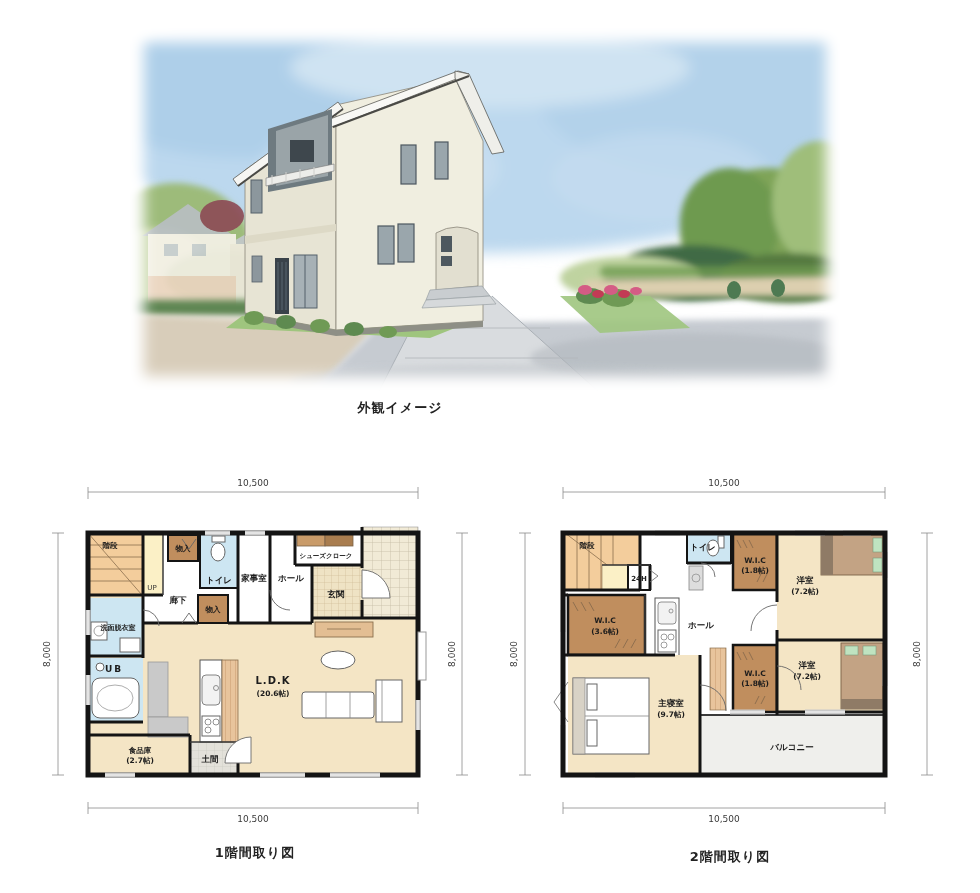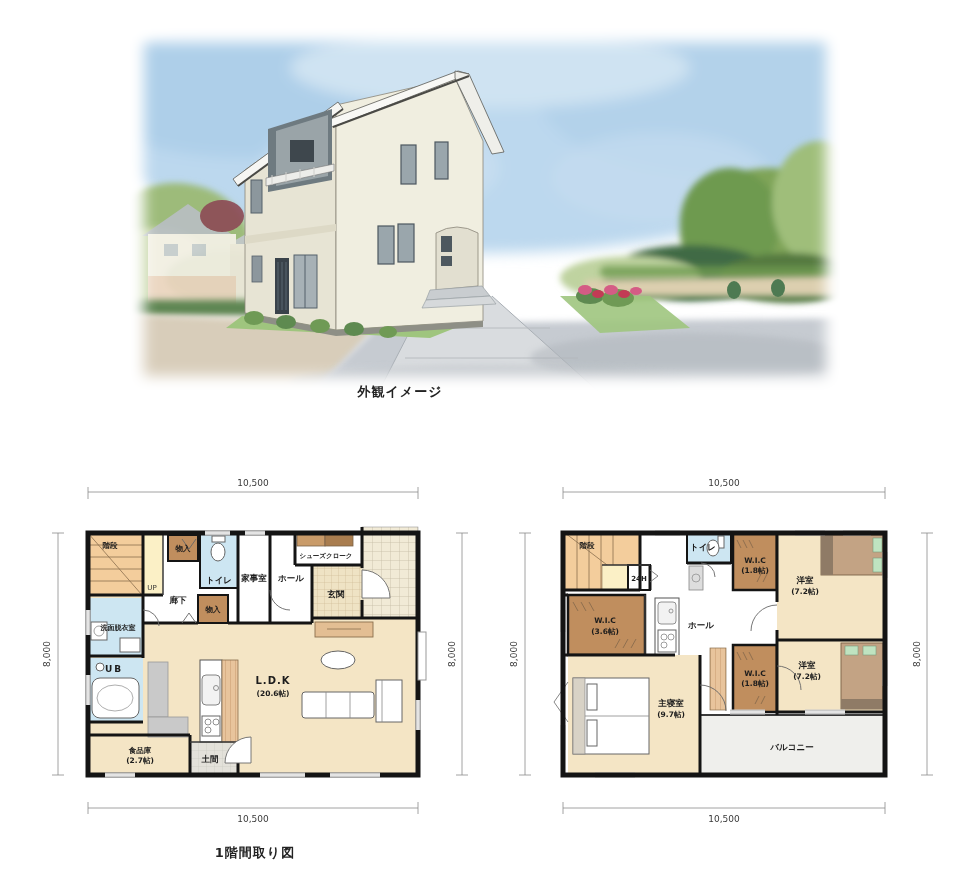--- a/index.html
+++ b/index.html
@@ -1,20 +1,20 @@
 <!DOCTYPE html>
 <html><head>
 <meta charset="utf-8">
 <style>
   html,body{margin:0;padding:0;background:#ffffff;}
   body{font-family:"DejaVu Sans","Liberation Sans",sans-serif;}
   #page{position:relative;width:980px;height:893px;background:#fff;overflow:hidden;}
   .abs{position:absolute;}
   .caption{font-size:13px;font-weight:bold;color:#222;letter-spacing:1px;text-align:center;}
-  #ext-caption{left:0;top:383px;width:800px;}
+  #ext-caption{left:0;top:399px;width:800px;}
   #f1-caption{left:30px;top:844px;width:450px;}
   #f2-caption{left:505px;top:848px;width:450px;}
   svg text{font-family:"DejaVu Sans","Liberation Sans",sans-serif;}
   .room-label{font-size:8.5px;font-weight:600;fill:#1c1c1c;}
   .room-label-sm{font-size:7.5px;font-weight:600;fill:#1c1c1c;}
   .room-size{font-size:7.5px;font-weight:600;fill:#1c1c1c;}
   .dim-text{font-size:9px;fill:#3a3a3a;}
   .wall{stroke:#141414;stroke-width:5;fill:none;}
   .iwall{stroke:#141414;stroke-width:3;fill:none;}
   .twall{stroke:#3a3a3a;stroke-width:1.5;fill:none;}
@@ -564,14 +564,15 @@
         <line x1="14" y1="305" x2="26" y2="305" class="dim"></line>
       <text x="12" y="184" class="dim-text" text-anchor="middle" transform="rotate(-90 12 184)">8,000</text>
       <line x1="422" y1="63" x2="422" y2="305" class="dim"></line>
       <line x1="416" y1="63" x2="428" y2="63" class="dim"></line>
         <line x1="416" y1="305" x2="428" y2="305" class="dim"></line>
       <text x="415" y="184" class="dim-text" text-anchor="middle" transform="rotate(-90 415 184)">8,000</text>
     </g>
   </svg>
 
   <div class="abs caption" id="f1-caption">1階間取り図</div>
+  <div class="abs caption" id="f2-caption">2階間取り図</div>
 
 </div>
 
 </body></html>

